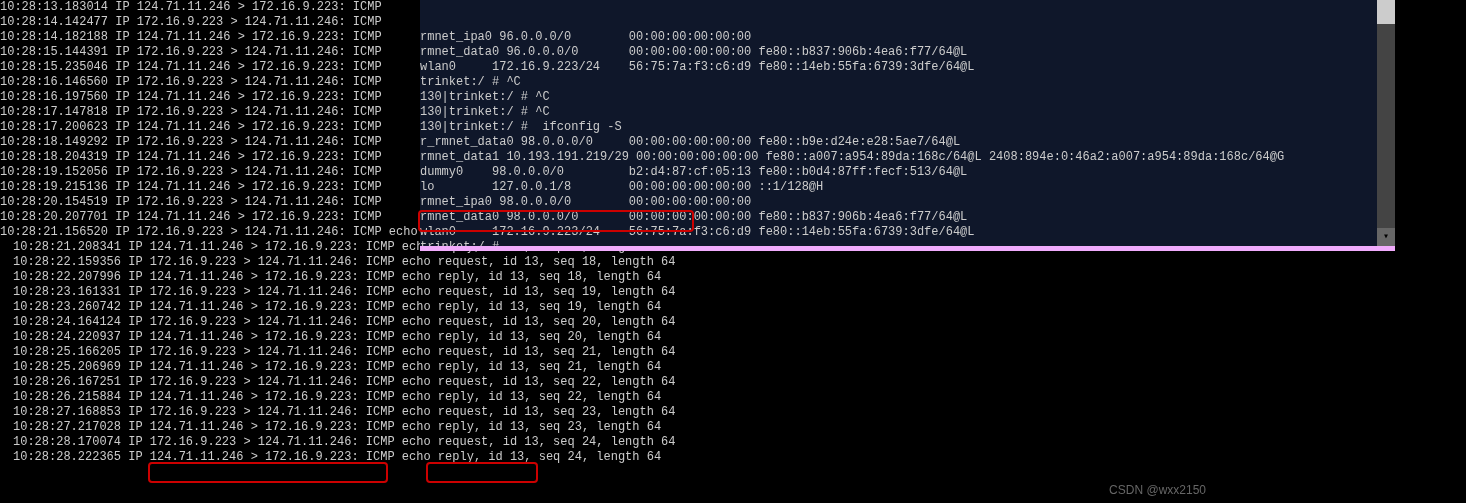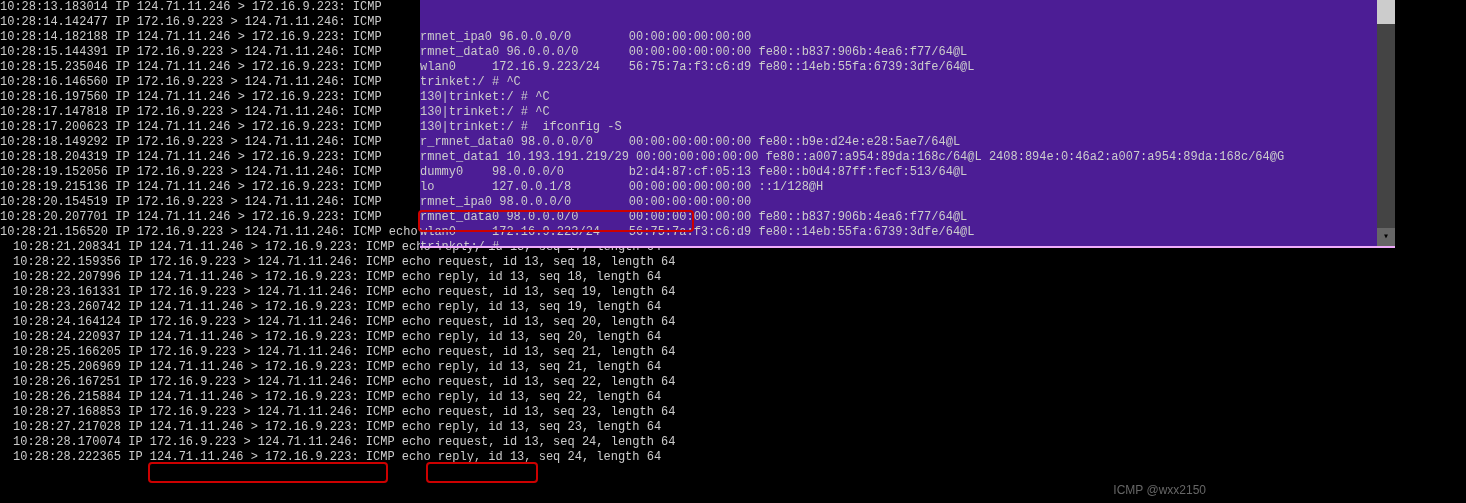--- a/index.html
+++ b/index.html
@@ -1,19 +1,19 @@
 <!DOCTYPE html>
 <html><head>
 <meta charset="utf-8">
 <style>
   html,body{margin:0;padding:0;background:#000;color:#ccc;font:12px/15px "Courier New",monospace;width:1466px;height:503px;overflow:hidden}
   .wrap{position:relative;width:1218px;height:503px}
   .term-left{position:absolute;left:0;top:0;width:420px;white-space:pre}
   .term-bottom{position:absolute;left:13px;top:240px;white-space:pre}
-  .overlay{position:absolute;left:420px;top:0;width:975px;height:246px;background:#4c1d95;border-bottom:2px solid #f0abfc;white-space:pre;overflow:hidden}
+  .overlay{position:absolute;left:420px;top:0;width:975px;height:246px;background:#0f172a;border-bottom:5px solid #f0abfc;white-space:pre;overflow:hidden}
   .scrollbar{position:absolute;right:0;top:0;width:18px;height:246px;background:#444}
   .thumb{position:absolute;right:0;top:0;width:18px;height:24px;background:#ccc}
   .arrow{position:absolute;right:0;bottom:0;width:18px;height:18px;background:#666;color:#000;text-align:center;line-height:18px;font-size:10px}
   .box{position:absolute;border:2px solid #c00;border-radius:4px;pointer-events:none}
   .cursor{color:#888}
   .watermark{position:absolute;right:12px;bottom:6px;color:#666;font:12px sans-serif}
 </style>
 </head>
 <body>
 <div class="wrap">
@@ -65,14 +65,14 @@
 wlan0     172.16.9.223/24    56:75:7a:f3:c6:d9 fe80::14eb:55fa:6739:3dfe/64@L
 trinket:/ # <span class="cursor">_</span></div>
     <div class="scrollbar">
       <div class="thumb"></div>
       <div class="arrow">▾</div>
     </div>
   </div>
   <div class="box" id="box1" style="left: 418px; top: 210px; width: 272px; height: 18px;"></div>
   <div class="box" id="box2" style="left: 148px; top: 462px; width: 236px; height: 17px;"></div>
   <div class="box" id="box3" style="left: 426px; top: 462px; width: 108px; height: 17px;"></div>
-  <div class="watermark">ICMP @wxx2150</div>
+  <div class="watermark">CSDN @wxx2150</div>
 </div>
 
 </body></html>

